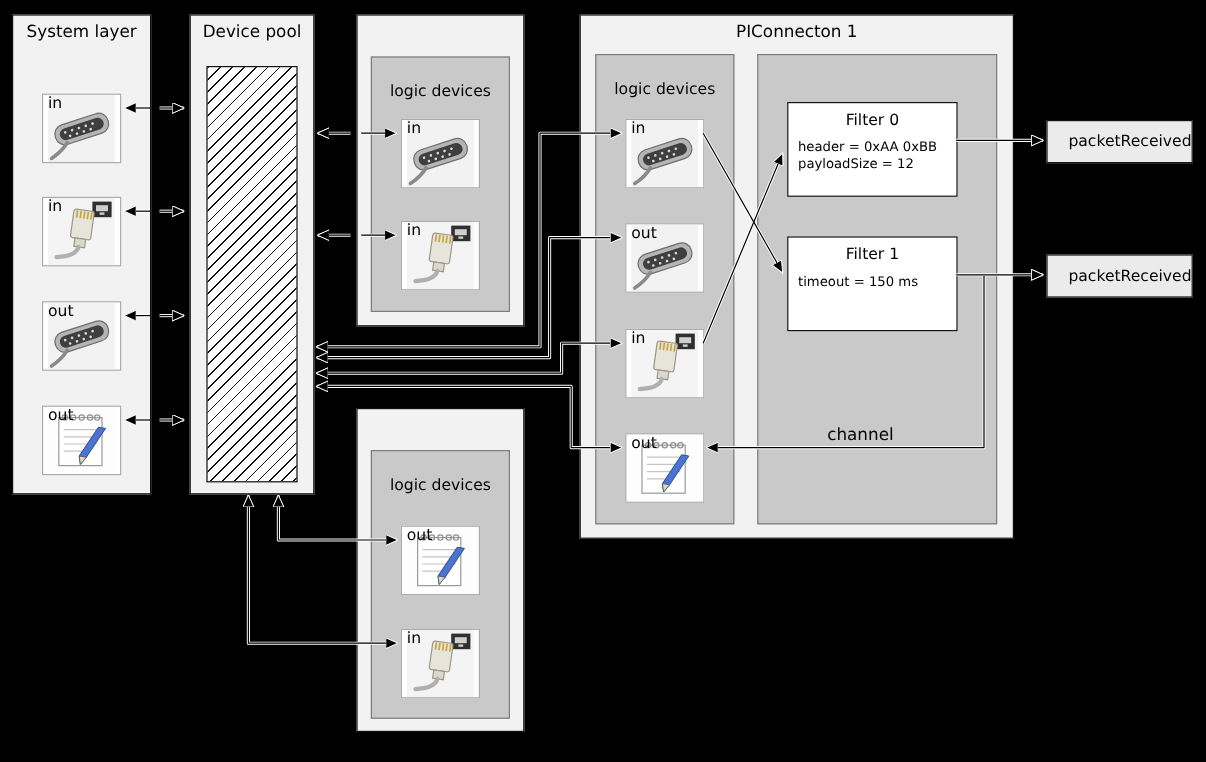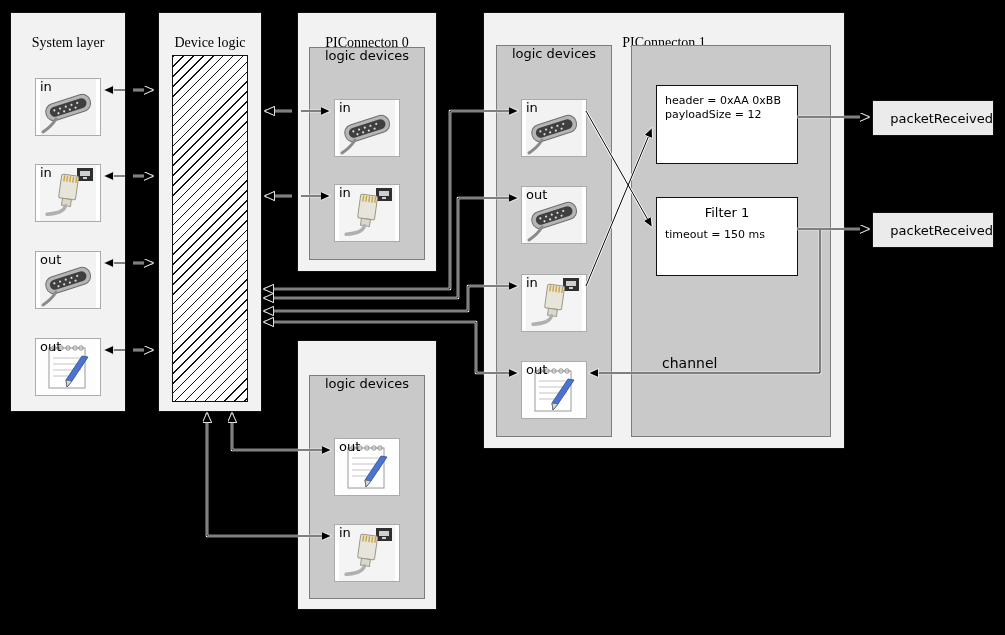--- a/index.html
+++ b/index.html
@@ -1,32 +1,32 @@
 <!DOCTYPE html>
 <html><head>
 <meta charset="utf-8">
 <style>
   html,body{margin:0;padding:0;background:#000;}
   .canvas{position:relative;width:1005px;height:635px;background:#000;
           font-family:"DejaVu Sans","Liberation Sans",sans-serif;color:#000;overflow:hidden;}
   .panel{position:absolute;background:#f2f2f2;border:1px solid #111;}
-  .panel-title{font-size:14px;text-align:center;padding-top:22px;font-family:Liberation Serif, serif;}
+  .panel-title{font-size:14px;text-align:center;padding-top:6px;}
   .subpanel{position:absolute;background:#c9c9c9;border:1px solid #7d7d7d;}
-  .subpanel-title{font-size:13px;text-align:center;padding-top:0;}
+  .subpanel-title{font-size:13px;text-align:center;padding-top:21px;}
   .device{position:absolute;width:64px;height:56px;background:#fff;border:1px solid #ababab;margin-top:16px;}
   .dev-icon{position:absolute;left:0;top:0;width:100%;height:100%;}
   .dev-label{position:absolute;left:4px;top:0;font-size:13px;z-index:2;}
   .hatch{position:absolute;border:1px solid #111;
          background:repeating-linear-gradient(135deg,#111 0 1px,#fff 1px 7px);}
   .filter-box{position:absolute;background:#fff;border:1px solid #111;}
   .filter-title{font-size:13px;text-align:center;padding-top:7px;}
   .filter-params{margin-top:8px;padding-left:8px;font-size:11px;line-height:14px;}
   .event-box{position:absolute;width:120px;height:34px;background:#ebebeb;border:1px solid #111;
              display:flex;align-items:center;justify-content:flex-end;font-size:13px;}
-  .floating-label{position:absolute;font-size:14px;text-align:left;}
+  .floating-label{position:absolute;font-size:14px;text-align:center;}
   .wires{position:absolute;left:0;top:0;pointer-events:none;}
   .halo{stroke:#fff;stroke-width:2.6;fill:none;stroke-linejoin:round;}
   .ink{stroke:#000;stroke-width:1;fill:none;stroke-linejoin:round;}
 </style>
 </head>
 <body>
 
 <div class="canvas">
 
   <div class="panel" style="left:10px;top:12px;width:114px;height:398px">
@@ -52,26 +52,25 @@
     </div>
     <div class="device" style="left:24px;top:309px">
       <svg class="dev-icon" viewBox="0 0 56 56">
           <use href="#icon-notepad"></use>
         </svg>
       <span class="dev-label">out</span>
     </div>
   </div>
 
   <div class="panel" style="left:158px;top:12px;width:102px;height:398px">
-    <div class="panel-title">Device logic</div>
+    <div class="panel-title">Device pool</div>
     <div class="hatch" style="left:13px;top:42px;width:74px;height:345px"></div>
   </div>
 
   <div class="panel" style="left:297px;top:12px;width:138px;height:258px">
-    <div class="panel-title">PIConnecton 0</div>
     <div class="subpanel" style="left:11px;top:34px;width:114px;height:211px">
       <div class="subpanel-title">logic devices</div>
       <div class="device" style="left:24px;top:35px">
         <svg class="dev-icon" viewBox="0 0 56 56">
             <use href="#icon-serial"></use>
           </svg>
         <span class="dev-label">in</span>
       </div>
       <div class="device" style="left:24px;top:120px">
         <svg class="dev-icon" viewBox="0 0 56 56">
@@ -127,20 +126,21 @@
         <svg class="dev-icon" viewBox="0 0 56 56">
             <use href="#icon-notepad"></use>
           </svg>
         <span class="dev-label">out</span>
       </div>
     </div>
 
     <div class="subpanel" style="left:147px;top:32px;width:198px;height:390px">
 
       <div class="filter-box" style="left:24px;top:39px;width:140px;height:77px">
+        <div class="filter-title">Filter 0</div>
         <div class="filter-params">
           <div>header = 0xAA 0xBB</div>
           <div>payloadSize = 12</div>
         </div>
       </div>
 
       <div class="filter-box" style="left:24px;top:151px;width:140px;height:77px">
         <div class="filter-title">Filter 1</div>
         <div class="filter-params">
           <div>timeout = 150 ms</div>

